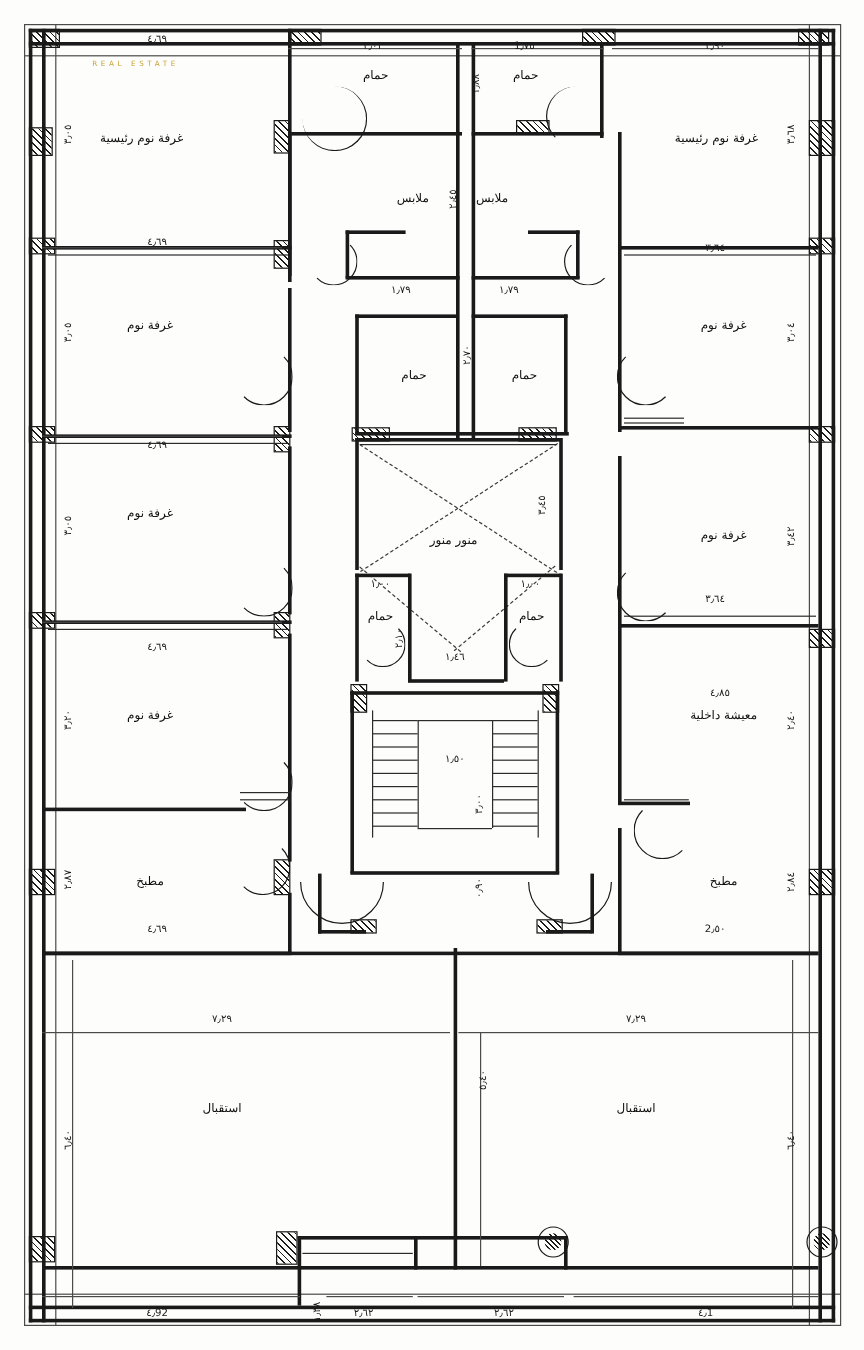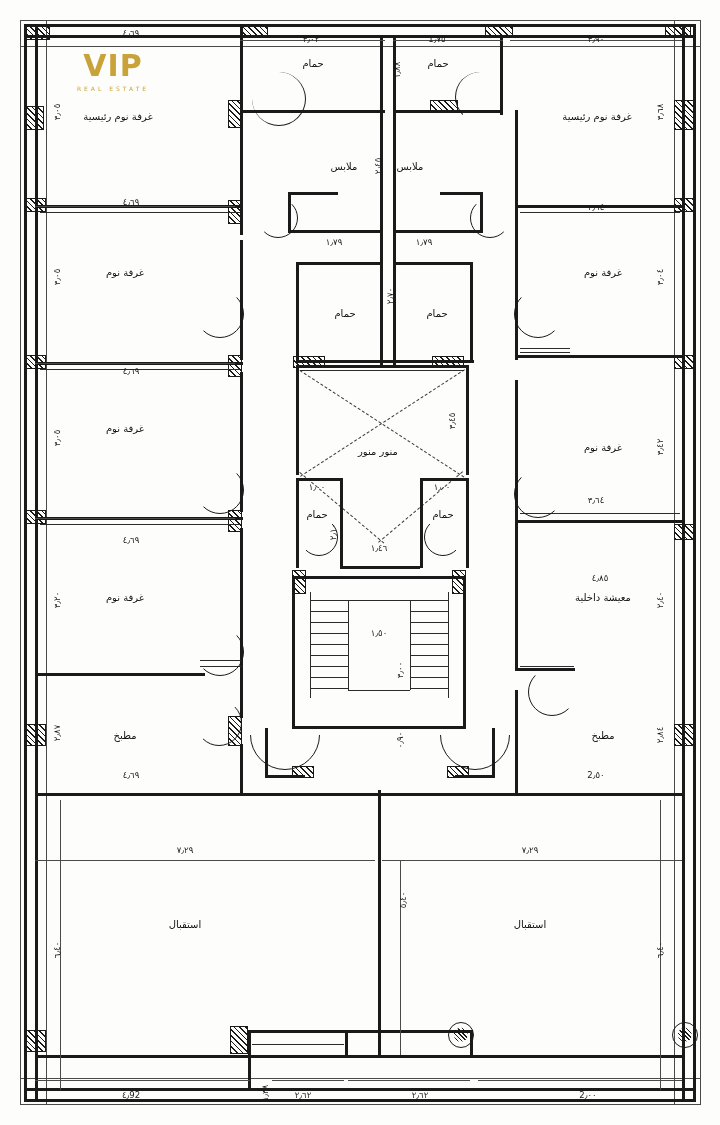--- a/index.html
+++ b/index.html
@@ -75,21 +75,20 @@
     transform:translate(-50%,-50%);border-radius:50%;
     background:repeating-linear-gradient(45deg,#1a1a1a 0 1px,transparent 1px 3px);
   }
 </style>
 </head>
 <body>
 
 <div id="plan">
 
   <div id="logo">
-    <div class="mark">VIP</div>
     <div class="sub">REAL ESTATE</div>
   </div>
 
   <div class="dim h" style="left:20px;top:20px;width:680px;"></div>
   <div class="dim h" style="left:20px;top:46px;width:680px;"></div>
   <div class="dim v" style="left:20px;top:20px;height:1085px;"></div>
   <div class="dim v" style="left:46px;top:20px;height:1085px;"></div>
   <div class="dim v" style="left:700px;top:20px;height:1085px;"></div>
   <div class="dim v" style="left:674px;top:20px;height:1085px;"></div>
   <div class="dim h" style="left:20px;top:1104px;width:680px;"></div>
@@ -318,21 +317,21 @@
   <div class="num" style="left:442px;top:487px;">١٫٠٠</div>
   <div class="num" style="left:379px;top:548px;">١٫٤٦</div>
   <div class="num" style="left:379px;top:633px;">١٫٥٠</div>
   <div class="num" style="left:600px;top:578px;">٤٫٨٥</div>
   <div class="num" style="left:596px;top:775px;">2٫٥٠</div>
   <div class="num" style="left:185px;top:850px;">٧٫٢٩</div>
   <div class="num" style="left:530px;top:850px;">٧٫٢٩</div>
   <div class="num" style="left:131px;top:1095px;">٤٫92</div>
   <div class="num" style="left:303px;top:1095px;">٢٫٦٢</div>
   <div class="num" style="left:420px;top:1095px;">٢٫٦٢</div>
-  <div class="num" style="left:588px;top:1095px;">2٫٠٠</div>
+  <div class="num" style="left:588px;top:1095px;">٤٫1</div>
   <div class="num vert" style="left:265px;top:1093px;">١٫٣٨</div>
 
   <div class="num vert" style="left:57px;top:112px;">٣٫٠٥</div>
   <div class="num vert" style="left:57px;top:277px;">٣٫٠٥</div>
   <div class="num vert" style="left:57px;top:438px;">٣٫٠٥</div>
   <div class="num vert" style="left:57px;top:600px;">٣٫٢٠</div>
   <div class="num vert" style="left:57px;top:733px;">٢٫٨٧</div>
   <div class="num vert" style="left:57px;top:950px;">٦٫٤٠</div>
   <div class="num vert" style="left:660px;top:112px;">٣٫٦٨</div>
   <div class="num vert" style="left:660px;top:277px;">٣٫٠٤</div>

